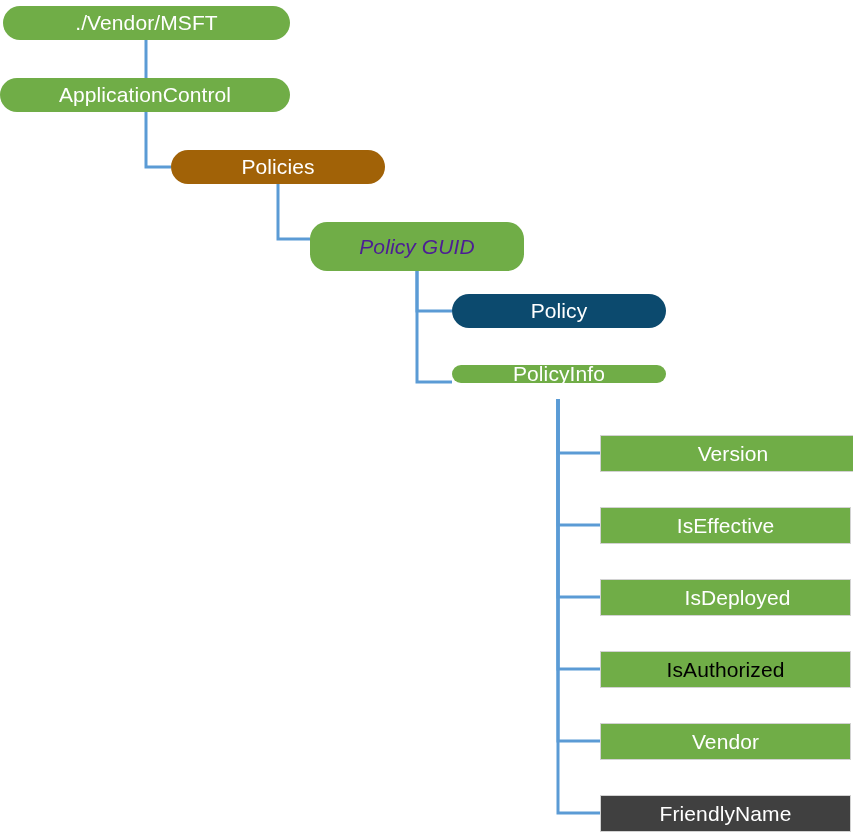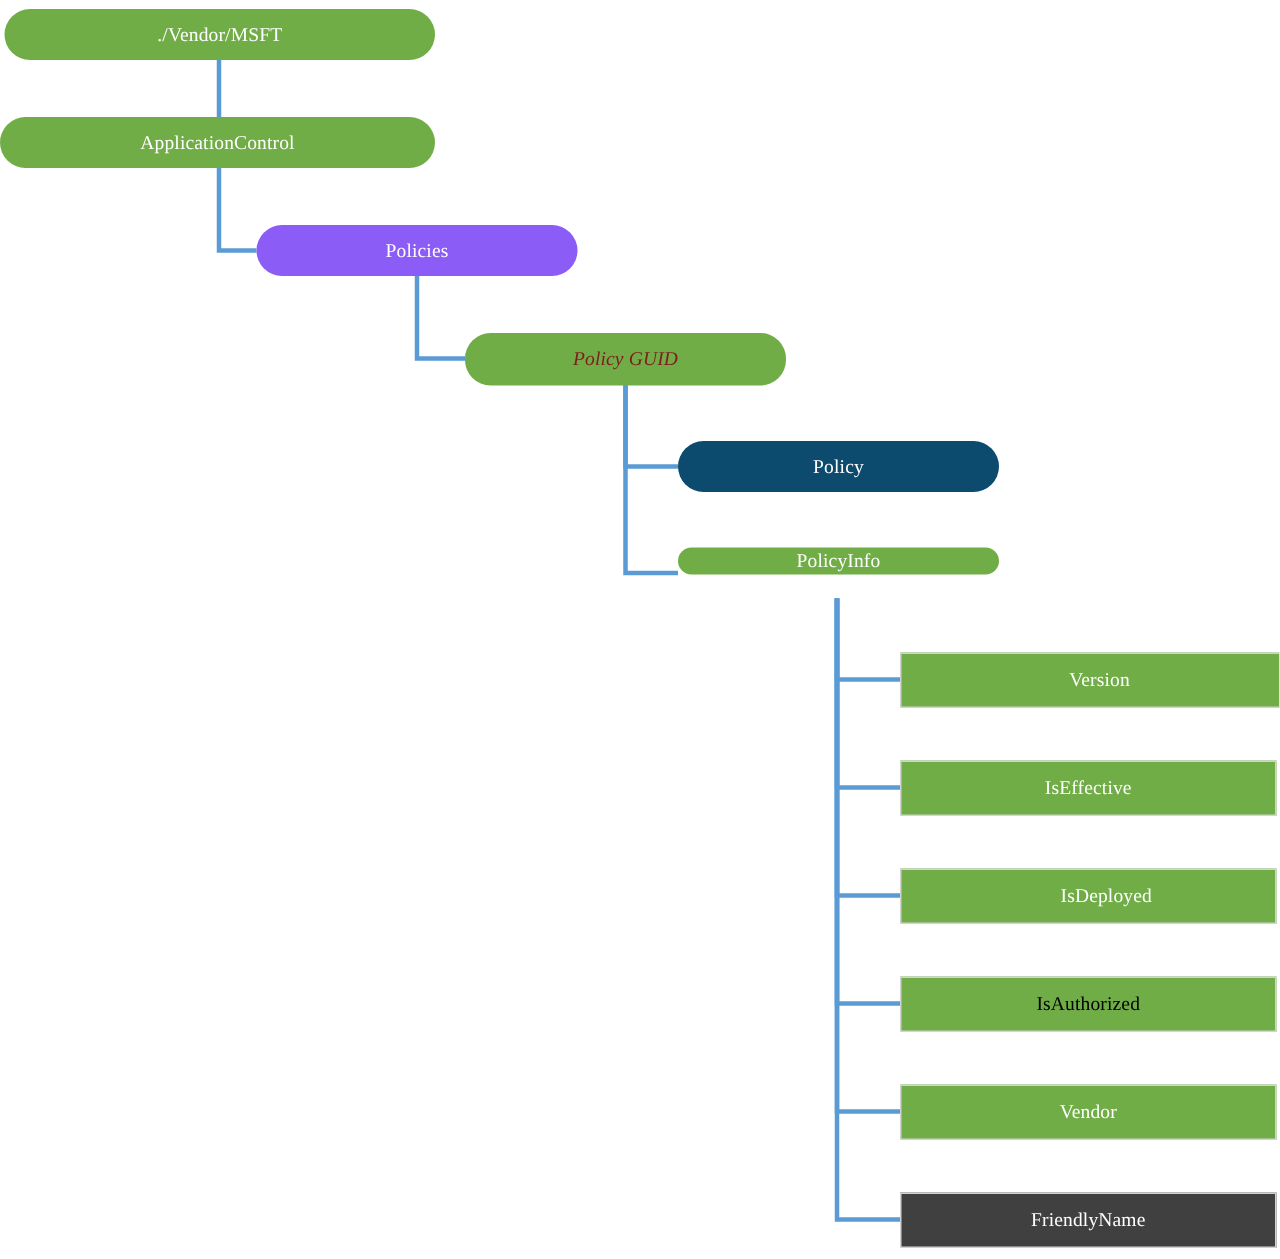--- a/index.html
+++ b/index.html
@@ -28,22 +28,22 @@
   }
   .node {
     position: absolute;
     box-sizing: border-box;
     background: #70AD47;
     color: #FFFFFF;
     display: flex;
     align-items: center;
     justify-content: center;
     text-align: left;
-    font-family: Liberation Serif, serif;
-    font-size: 13px;
+    font-family: Liberation Sans, sans-serif;
+    font-size: 21px;
     line-height: 1.1;
     letter-spacing: 0.1px;
     white-space: nowrap;
     user-select: none;
   }
   .node.rounded {
     border-radius: 17px;
   }
   .node.rect {
     border: 1px solid #D2D2D2;
@@ -68,22 +68,22 @@
       <polyline points="558,399 558,525 600,525" fill="none" stroke="#5B9BD5" stroke-width="3" stroke-linecap="butt" stroke-linejoin="miter"></polyline>
       <polyline points="558,399 558,597 600,597" fill="none" stroke="#5B9BD5" stroke-width="3" stroke-linecap="butt" stroke-linejoin="miter"></polyline>
       <polyline points="558,399 558,669 600,669" fill="none" stroke="#5B9BD5" stroke-width="3" stroke-linecap="butt" stroke-linejoin="miter"></polyline>
       <polyline points="558,399 558,741 600,741" fill="none" stroke="#5B9BD5" stroke-width="3" stroke-linecap="butt" stroke-linejoin="miter"></polyline>
       <polyline points="558,399 558,813 600,813" fill="none" stroke="#5B9BD5" stroke-width="3" stroke-linecap="butt" stroke-linejoin="miter"></polyline>
     </svg>
 
   <div id="node-layer">
       <div class="node rounded" style="left: 3px; top: 6px; width: 287px; height: 34px; background: rgb(112, 173, 71); color: rgb(255, 255, 255);">./Vendor/MSFT</div>
       <div class="node rounded" style="left: 0px; top: 78px; width: 290px; height: 34px; background: rgb(112, 173, 71); color: rgb(255, 255, 255);">ApplicationControl</div>
-      <div class="node rounded" style="left: 171px; top: 150px; width: 214px; height: 34px; background: #8b5cf6; color: rgb(255, 255, 255);">Policies</div>
-      <div class="node rounded italic" style="left: 310px; top: 222px; width: 214px; height: 35px; background: rgb(112, 173, 71); color: #7f1d1d;">Policy GUID</div>
+      <div class="node rounded" style="left: 171px; top: 150px; width: 214px; height: 34px; background: #a16207; color: rgb(255, 255, 255);">Policies</div>
+      <div class="node rounded italic" style="left: 310px; top: 222px; width: 214px; height: 49px; background: rgb(112, 173, 71); color: #4c1d95;">Policy GUID</div>
       <div class="node rounded" style="left: 452px; top: 294px; width: 214px; height: 34px; background: #0c4a6e; color: rgb(255, 255, 255);">Policy</div>
       <div class="node rounded" style="left: 452px; top: 365px; width: 214px; height: 18px; background: rgb(112, 173, 71); color: rgb(255, 255, 255);">PolicyInfo</div>
       <div class="node rect" style="left: 600px; top: 435px; width: 266px; height: 37px; background: rgb(112, 173, 71); color: rgb(255, 255, 255); border-color: rgb(210, 210, 210);">Version</div>
       <div class="node rect" style="left: 600px; top: 507px; width: 251px; height: 37px; background: rgb(112, 173, 71); color: rgb(255, 255, 255); border-color: rgb(210, 210, 210);">IsEffective</div>
       <div class="node rect" style="left: 600px; top: 579px; width: 251px; height: 37px; background: rgb(112, 173, 71); color: rgb(255, 255, 255); border-color: rgb(210, 210, 210); padding-left: 24px;">IsDeployed</div>
       <div class="node rect" style="left: 600px; top: 651px; width: 251px; height: 37px; background: rgb(112, 173, 71); color: #000000; border-color: rgb(210, 210, 210);">IsAuthorized</div>
       <div class="node rect" style="left: 600px; top: 723px; width: 251px; height: 37px; background: rgb(112, 173, 71); color: rgb(255, 255, 255); border-color: rgb(210, 210, 210);">Vendor</div>
       <div class="node rect" style="left: 600px; top: 795px; width: 251px; height: 37px; background: #404040; color: rgb(255, 255, 255); border-color: rgb(210, 210, 210);">FriendlyName</div>
     </div>
 

